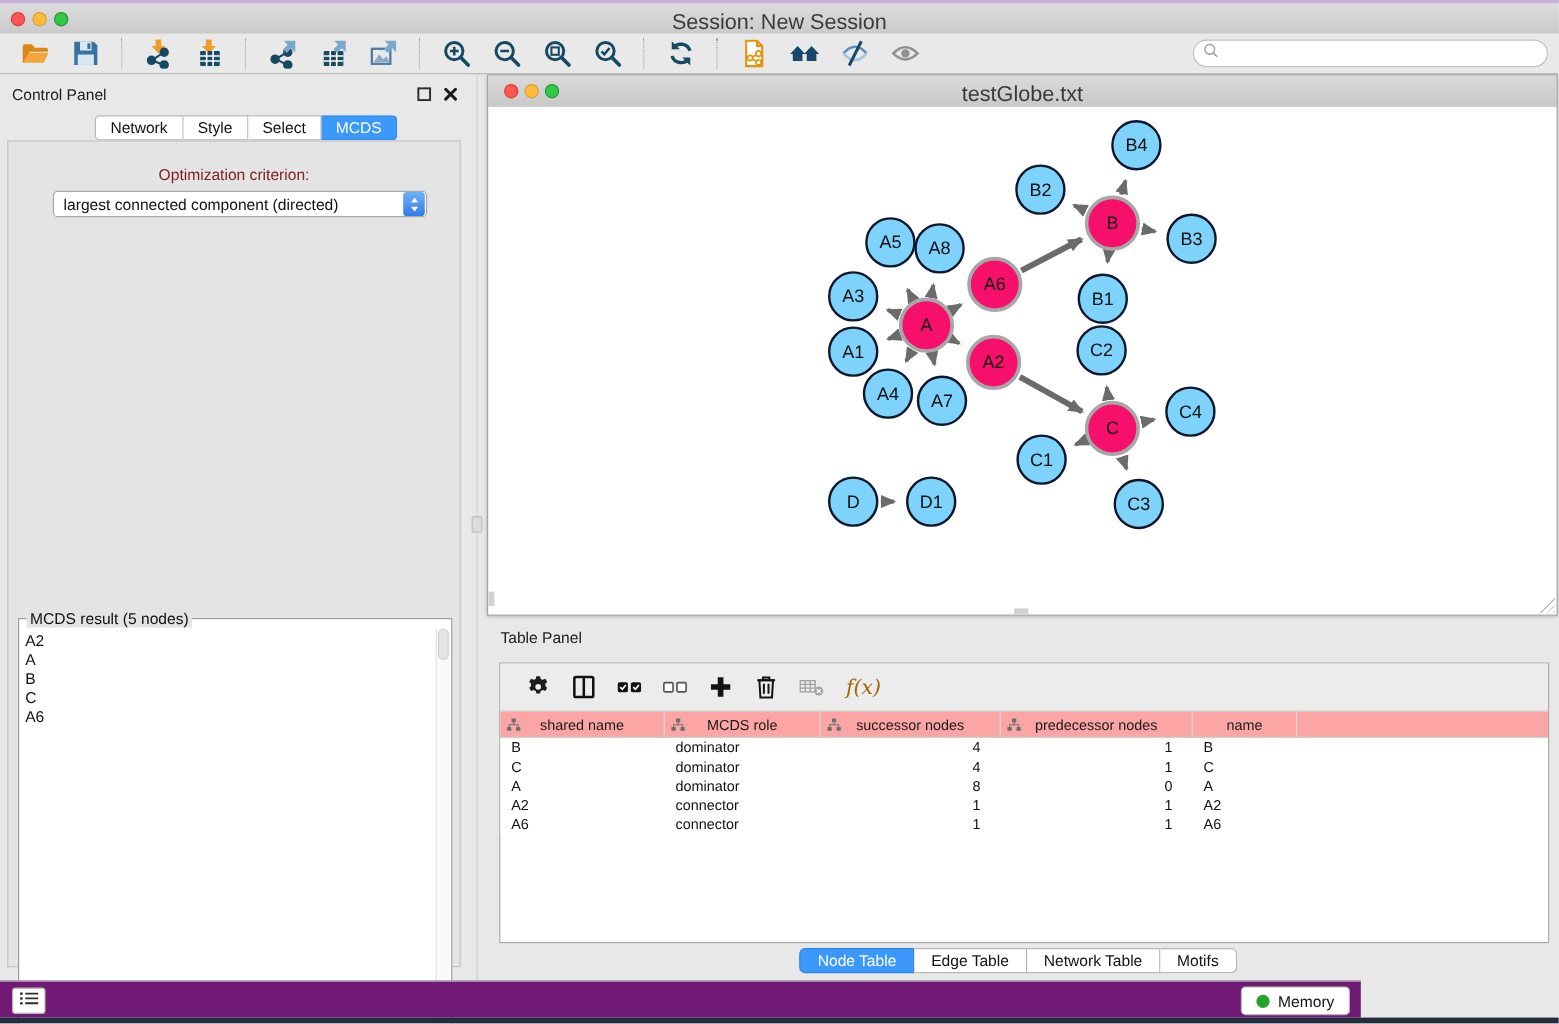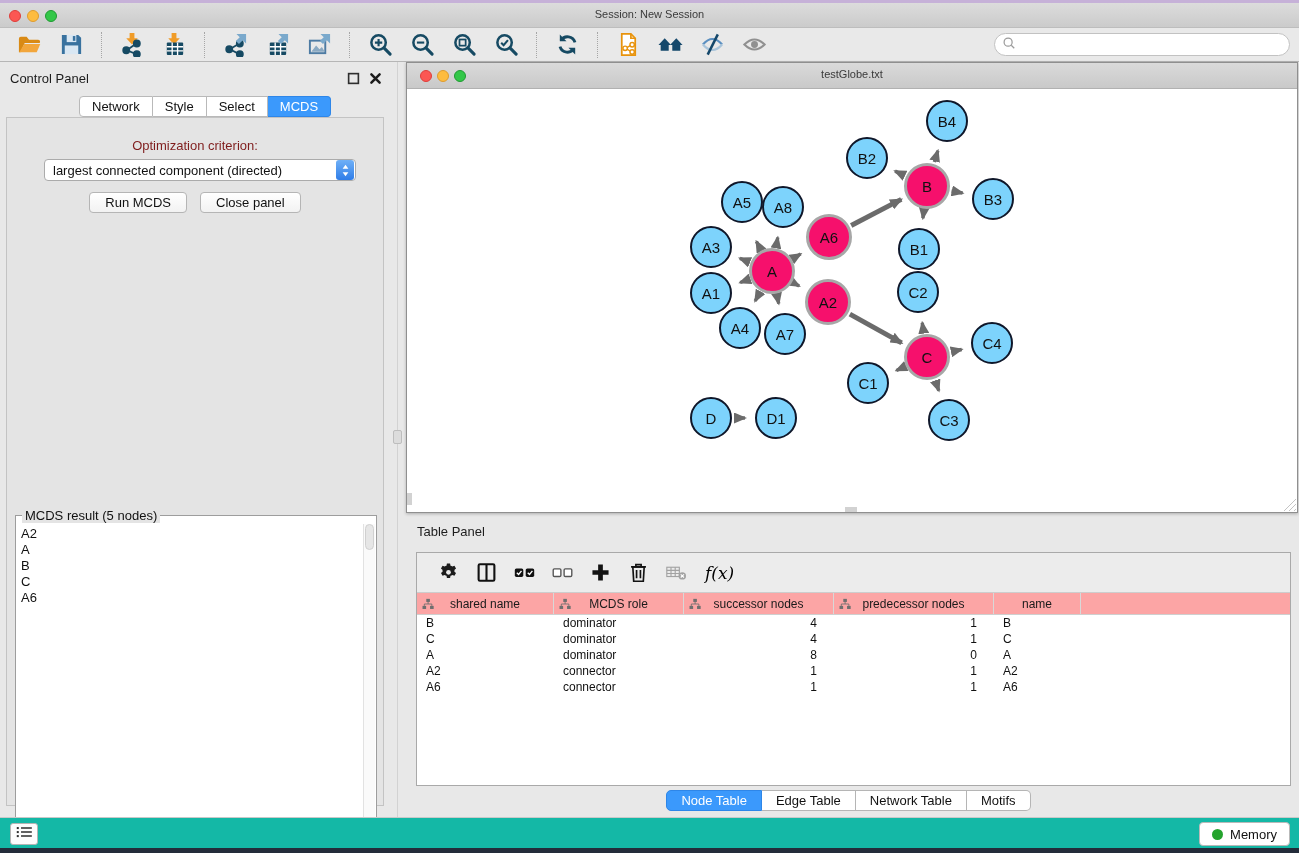--- a/index.html
+++ b/index.html
@@ -9,21 +9,21 @@
 
   .abs { position:absolute; }
 
   
   .top-strip { left:0; top:0; width:1299px; height:3px; background:#c6b1d8; }
   .titlebar { left:0; top:3px; width:1299px; height:25px; background:linear-gradient(#dcdcdc,#cbcbcb); border-bottom:1px solid #bdbdbd; }
   .tl { position:absolute; top:7px; width:12px; height:12px; border-radius:50%; }
   .tl.red { left:9px; background:#fc5753; border:1px solid #df3e3a; }
   .tl.yellow { left:27px; background:#fdbc40; border:1px solid #de9c2e; }
   .tl.green { left:45px; background:#33c748; border:1px solid #1f9a32; }
-  .win-title { position:absolute; left:0; right:0; top:5px; text-align:center; font-size:11px; color:#3a3a3a; }
+  .win-title { position:absolute; left:0; right:0; top:5px; text-align:center; font-size:18px; color:#3a3a3a; }
 
   
   .main-toolbar { left:0; top:28px; width:1299px; height:34px; background:#e9e9e9; border-bottom:1px solid #b6b6b6; display:flex; align-items:center; padding-left:8px; }
   .tb-icon { width:30px; height:30px; display:flex; align-items:center; justify-content:center; margin:0 6px; }
   .tb-icon svg { width:25px; height:25px; }
   .tb-sep { width:0; height:26px; border-left:1px dotted #a6a6a6; margin:0 9px; }
   .search-box { position:absolute; left:994px; top:33px; width:296px; height:23px; background:#fff; border:1px solid #c2c2c2; border-radius:12px; display:flex; align-items:center; padding-left:7px; }
   .search-box svg { width:14px; height:14px; }
 
   
@@ -70,39 +70,39 @@
   .scroll-nub-b { position:absolute; left:438px; bottom:0; width:12px; height:5px; background:#d2d2d2; }
 
   
   .table-panel { left:398px; top:513px; width:901px; height:304px; }
   .tp-head { position:absolute; left:19px; top:11px; font-size:13px; color:#1d1d1d; }
   .tp-btns { position:absolute; right:12px; top:13px; display:flex; gap:9px; align-items:center; }
   .tp-frame { position:absolute; left:18px; top:39px; width:875px; height:234px; background:#fff; border:1px solid #a9a9a9; }
   .tp-toolbar { position:absolute; left:0; top:0; width:100%; height:40px; background:#ececec; border-bottom:1px solid #cdcdcd; display:flex; align-items:center; padding-left:12px; }
   .tp-toolbar .tb-icon { width:24px; height:24px; margin:0 7px; }
   .tp-toolbar .tb-icon svg { width:21px; height:21px; }
-  .tp-toolbar .fx { font-family:"DejaVu Serif", serif; font-style:italic; font-size:17px; color:#000000; margin-left:10px; }
+  .tp-toolbar .fx { font-family:"DejaVu Serif", serif; font-style:italic; font-size:17px; color:#a16207; margin-left:10px; }
   .tbl { position:absolute; left:0; top:40px; width:100%; bottom:0; font-size:12px; }
   .tbl-header { display:flex; height:22px; background:#fca5a5; border-bottom:1px solid #cfcfcf; align-items:center; }
   .tbl-col { position:relative; height:100%; display:flex; align-items:center; justify-content:center; border-right:1px solid #d8d8d8; color:#1a1a1a; }
   .tbl-col svg { position:absolute; left:5px; top:5px; width:12px; height:12px; }
   .tbl-row { display:flex; height:16px; align-items:center; background:#fff; }
   .tbl-cell { height:100%; display:flex; align-items:center; color:#111; }
   .al { justify-content:flex-start; padding-left:9px; }
   .ar { justify-content:flex-end; padding-right:17px; }
   .c0 { width:137px; } .c1 { width:130px; } .c2 { width:150px; } .c3 { width:160px; } .c4 { width:87px; } .c5 { flex:1; border-right:none; }
 
   .tp-tabs { position:absolute; left:0; width:100%; top:277px; display:flex; justify-content:center; }
   .tp-tab { height:21px; padding:0 14px; background:#fff; border:1px solid #b5b5b5; border-left:none; font-size:13px; color:#111; display:flex; align-items:center; }
   .tp-tab:first-child { border-left:1px solid #b5b5b5; border-radius:5px 0 0 5px; }
   .tp-tab:last-child { border-radius:0 5px 5px 0; }
   .tp-tab.active { background:#3b99fc; border-color:#2e86e8; color:#fff; }
 
   
-  .status-bar { left:0; top:817px; width:1299px; height:31px; background:#14b8a6; border-top:1px solid #c9c9c9; }
+  .status-bar { left:0; top:817px; width:1134px; height:31px; background:#701a75; border-top:1px solid #c9c9c9; }
   .sb-list-btn { position:absolute; left:10px; top:5px; width:28px; height:22px; background:#fdfdfd; border:1px solid #b5b5b5; border-radius:3px; display:flex; align-items:center; justify-content:center; }
   .sb-list-btn svg { width:17px; height:14px; }
   .memory-btn { position:absolute; right:9px; top:4px; height:24px; padding:0 12px; background:#fff; border:1px solid #b9b9b9; border-radius:4px; display:flex; align-items:center; gap:7px; font-size:13px; color:#111; }
   .mem-dot { width:11px; height:11px; border-radius:50%; background:#24a32d; }
   .bottom-strip { left:0; top:848px; width:1299px; height:5px; background:#232c3a; }
 </style>
 </head>
 <body>
 
 <div id="app">
@@ -287,24 +287,20 @@
     <div class="cp-body">
       <div class="opt-label">Optimization criterion:</div>
       <div class="dropdown">
         <span class="dd-value">largest connected component (directed)</span>
         <span class="dd-stepper" id="dd-stepper">
             <svg viewBox="0 0 10 16">
               <path d="M5 1.5 8.2 6H1.8z" fill="#fff"></path>
               <path d="M5 14.5 1.8 10h6.4z" fill="#fff"></path>
             </svg>
           </span>
-      </div>
-      <div class="cp-buttons">
-        <div class="push-btn">Run MCDS</div>
-        <div class="push-btn">Close panel</div>
       </div>
       <div class="result-box">
         <div class="result-legend">MCDS result (5 nodes)</div>
         <div class="result-list" id="result-list">
             <div class="ritem">A2</div>
             <div class="ritem">A</div>
             <div class="ritem">B</div>
             <div class="ritem">C</div>
             <div class="ritem">A6</div>
           </div>

